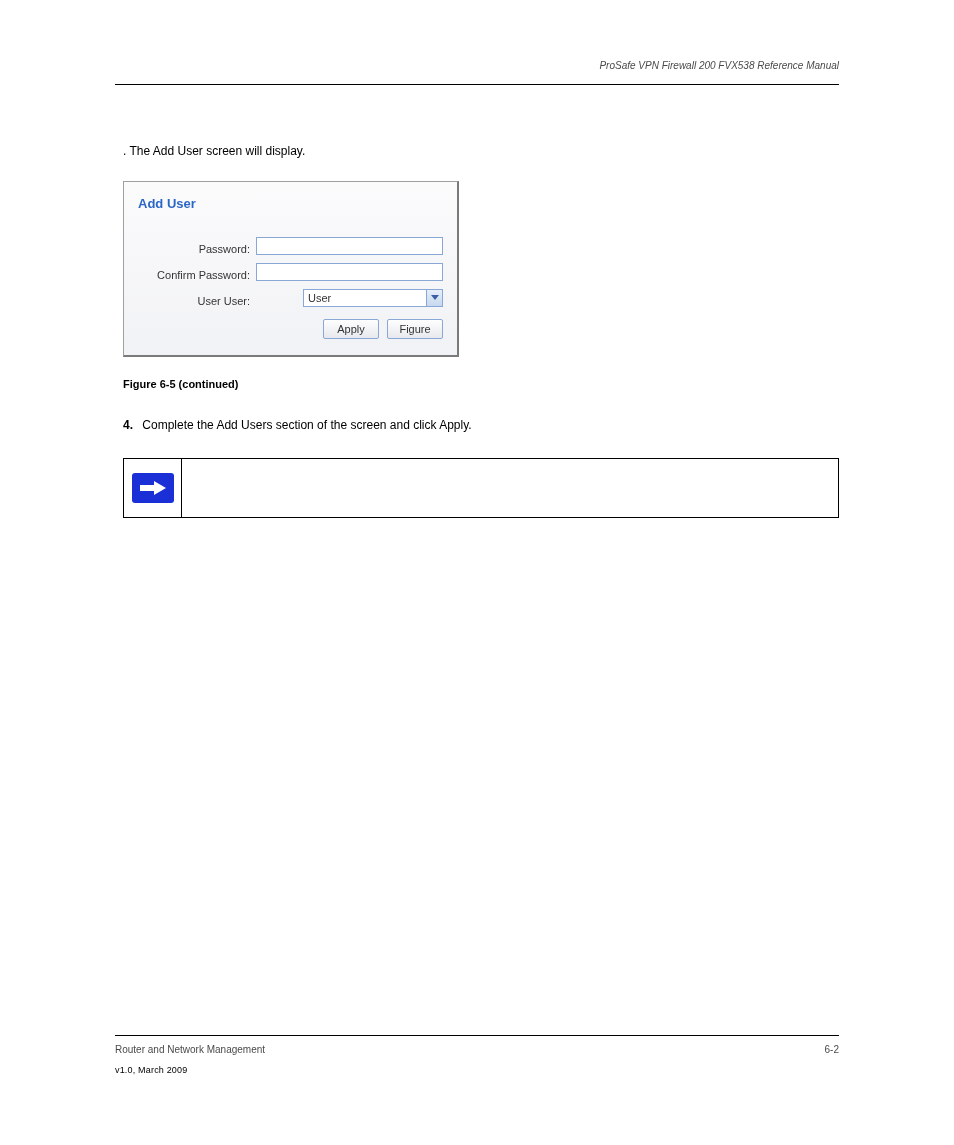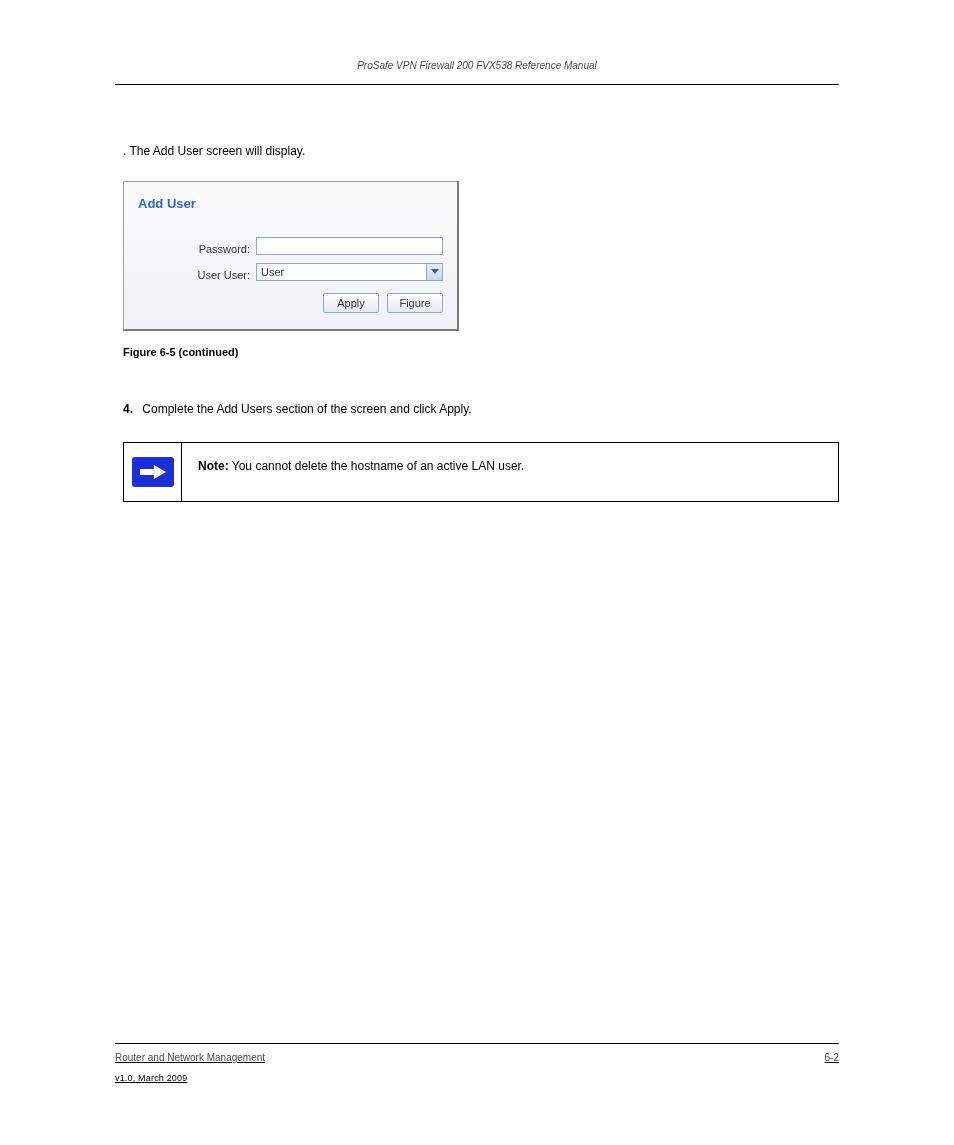--- a/index.html
+++ b/index.html
@@ -14,21 +14,21 @@
     .page {
       padding: 60px 115px 0 115px;
     }
     .header-area {
       height: 18px;
       margin-bottom: 6px;
     }
     .header-text {
       font-size: 10px;
       color: #4a4a4a;
-      text-align: center;
+      text-align: right;
       font-style: italic;
     }
     .hr {
       border: none;
       border-top: 1px solid #000;
       margin: 0;
     }
     .body-content {
       padding-top: 56px;
       padding-left: 8px;
@@ -75,20 +75,21 @@
       padding: 0 3px;
     }
     .form-select-wrap {
       flex: 1;
       display: flex;
       align-items: center;
       height: 18px;
       border: 1px solid #8aa8d6;
       background: #fff;
       position: relative;
+      margin-left: 47px;
     }
     .form-select-value {
       flex: 1;
       font-size: 11px;
       padding: 0 4px;
       color: #333;
     }
     .select-arrow {
       width: 16px;
       height: 16px;
@@ -110,26 +111,26 @@
       height: 20px;
       font-size: 11px;
       color: #333;
       background: linear-gradient(#fefefe, #e7e9ee);
       border: 1px solid #8aa8d6;
       border-radius: 2px;
       cursor: pointer;
       padding: 0 0;
     }
     .figure-caption {
-      margin-top: 15px;
+      margin-top: 21px;
       font-size: 11px;
       font-weight: bold;
     }
     .step-line {
-      margin-top: 44px;
+      margin-top: 28px;
       font-size: 12px;
       padding-left: 0;
     }
     .step-num {
       font-weight: bold;
       margin-right: 6px;
     }
     .note-box {
       margin-top: 26px;
       display: flex;
@@ -159,22 +160,21 @@
       font-size: 12px;
       line-height: 1.6;
     }
     .note-label {
       font-weight: bold;
     }
     .footer {
       position: absolute;
       left: 115px;
       right: 115px;
-      bottom: 60px;
-      text-decoration: underline;
+      bottom: 68px;
     }
     .footer-line {
       border-top: 1px solid #000;
       padding-top: 8px;
       display: flex;
       justify-content: space-between;
       font-size: 10px;
       color: #4a4a4a;
     }
     .footer-center {
@@ -195,20 +195,24 @@
     <div class="instr">. The Add User screen will display.</div>
 
     <div class="dialog">
       <div class="dialog-title">Add User</div>
 
       <div class="form-row">
         <div class="form-label">Password:</div>
         <input class="form-input" type="password" value="" style="">
       </div>
 
+      <div class="form-row">
+        <div class="form-label">Confirm Password:</div>
+        <input class="form-input" type="password" value="" style="">
+      </div>
 
       <div class="form-row">
         <div class="form-label">User User:</div>
         <div class="form-select-wrap">
           <div class="form-select-value">User</div>
           <div class="select-arrow">
             <svg width="8" height="6" viewBox="0 0 8 6">
                 <path d="M0 0 L8 0 L4 5 Z" fill="#3b5ea8"></path>
               </svg>
           </div>
@@ -230,24 +234,20 @@
 
     <div class="note-box">
       <div class="note-icon-cell">
         <div class="note-icon">
           <svg width="30" height="18" viewBox="0 0 30 18">
             <rect x="2" y="6" width="14" height="6" fill="#fff"></rect>
             <path d="M16 2 L28 9 L16 16 Z" fill="#fff"></path>
           </svg>
         </div>
       </div>
-      <div class="note-text-cell">
-        <span class="note-label">Note:</span>
-        <span>You cannot delete the hostname of an active LAN user.</span>
-      </div>
     </div>
   </div>
 </div>
 
 <div class="footer">
   <div class="footer-line">
     <span>Router and Network Management</span>
     <span>6-2</span>
   </div>
   <div style="text-align:left; margin-top:4px;">

